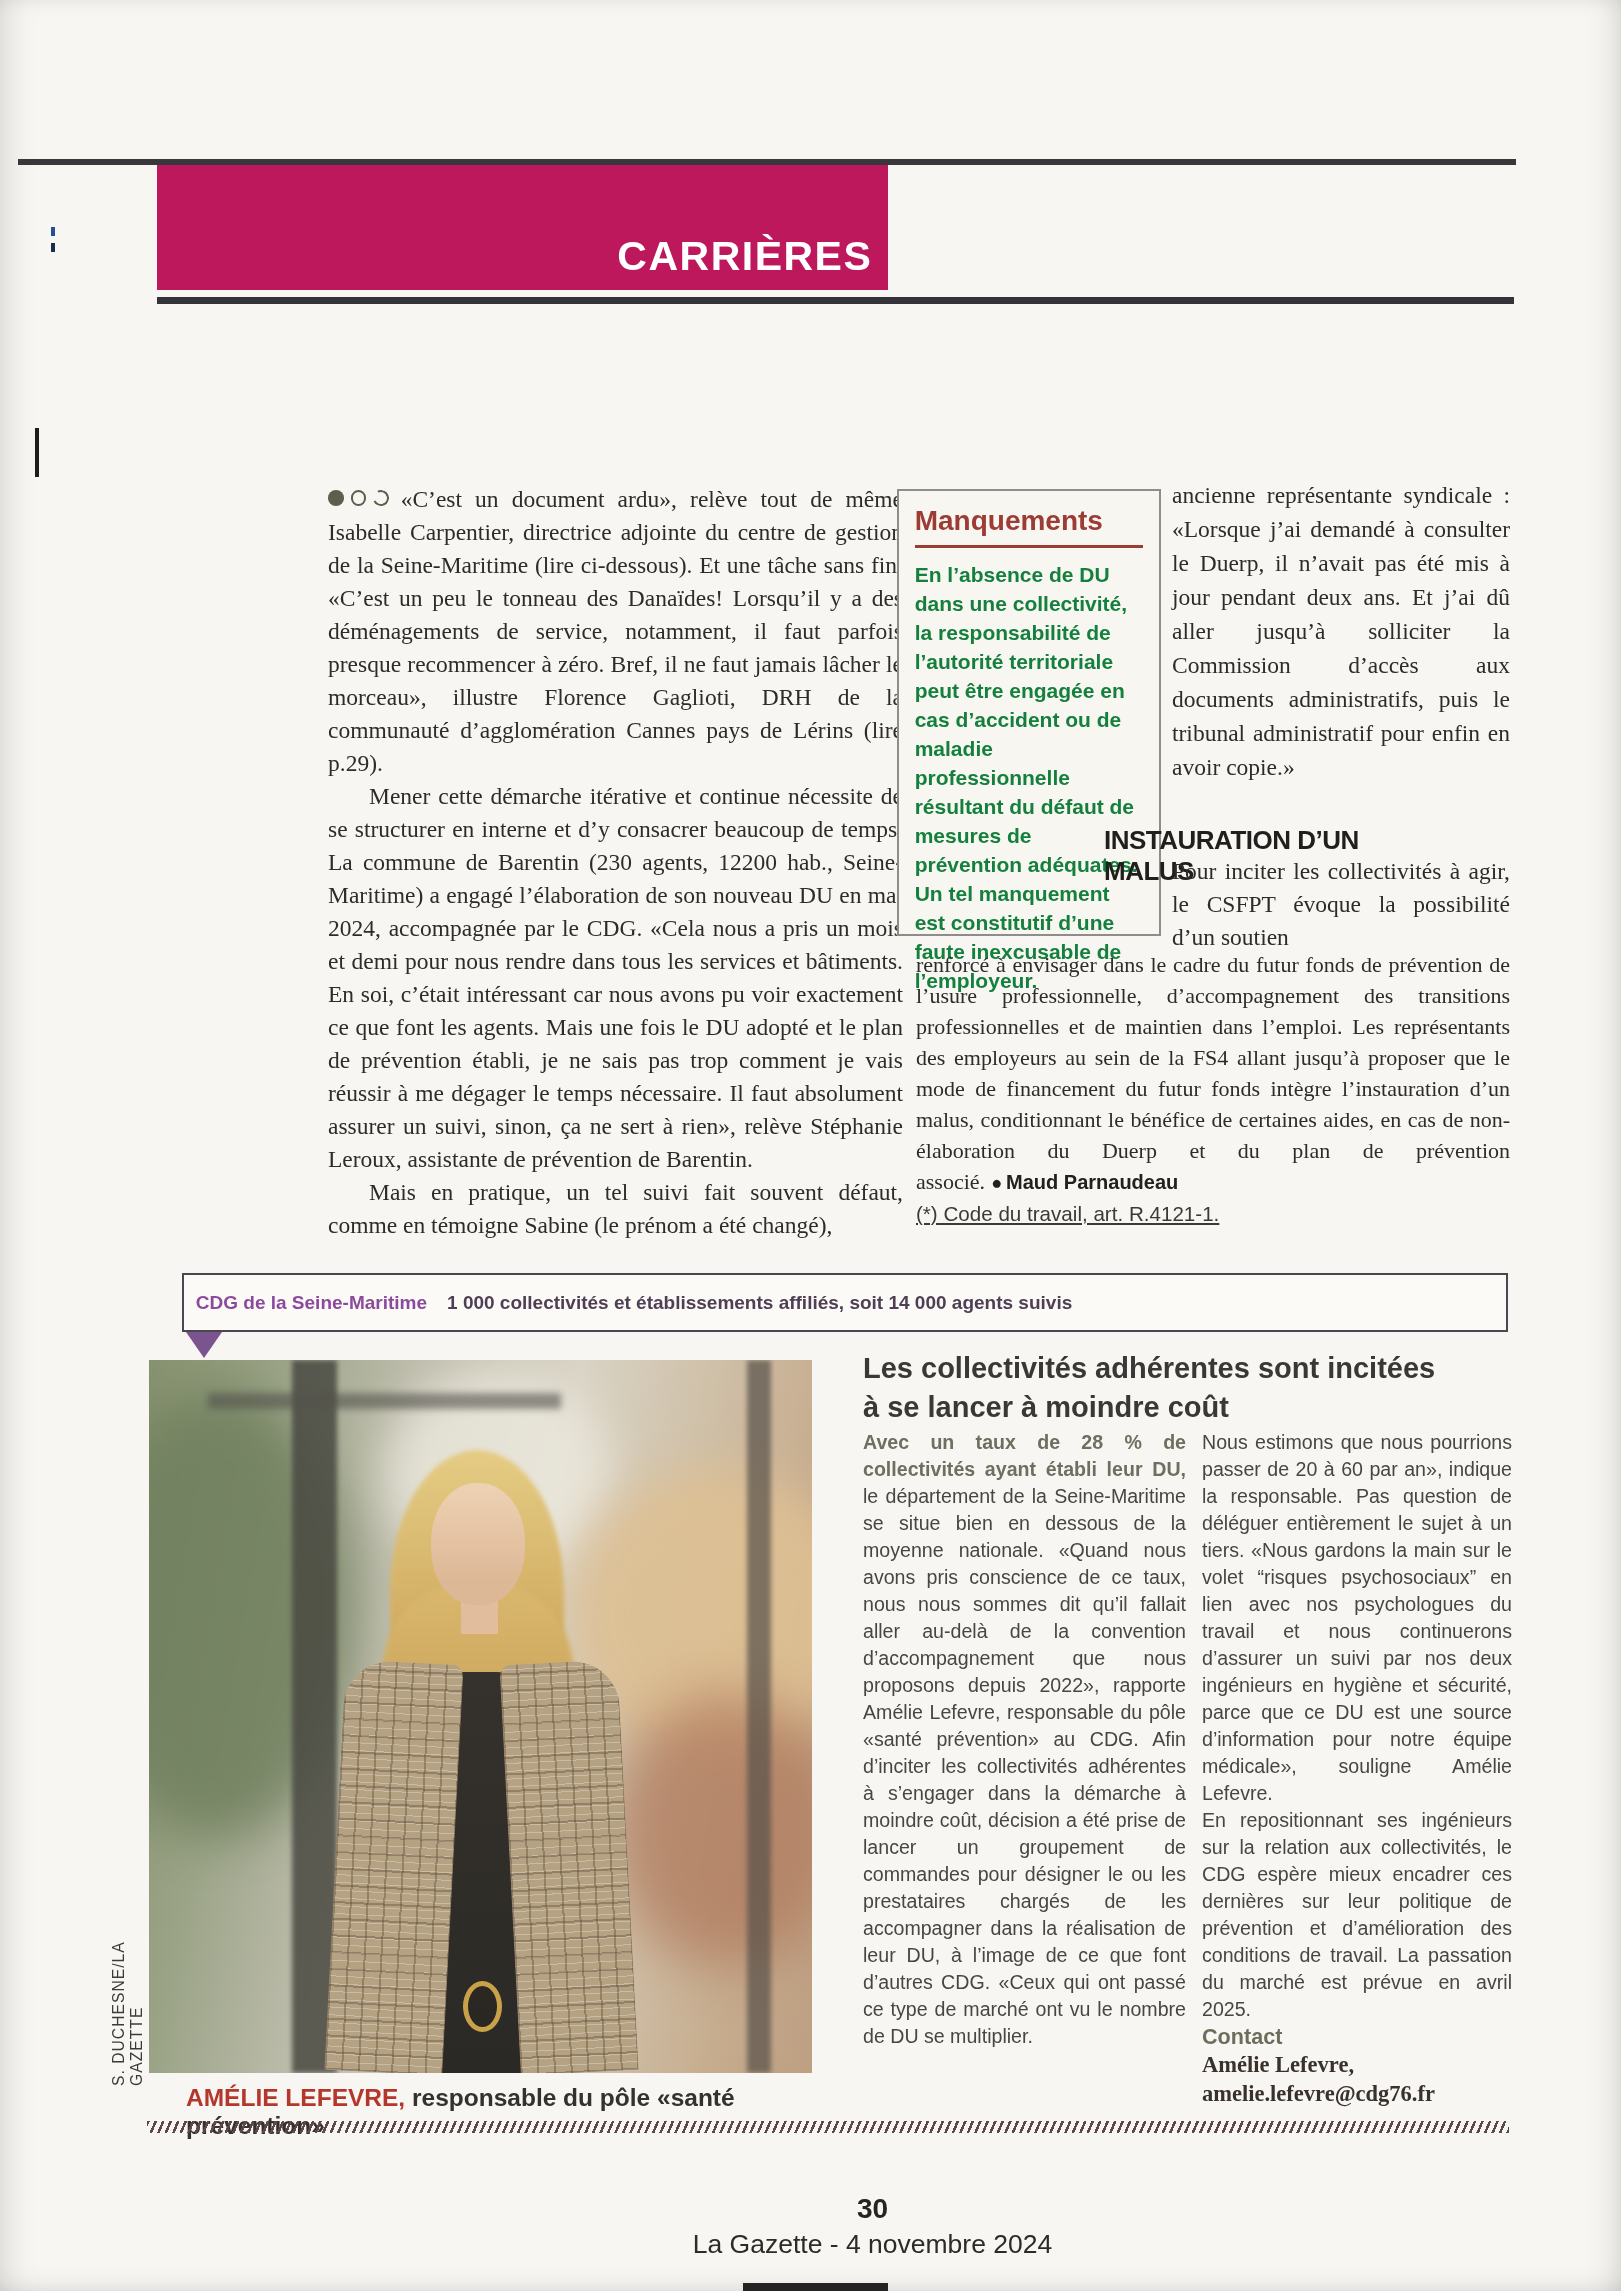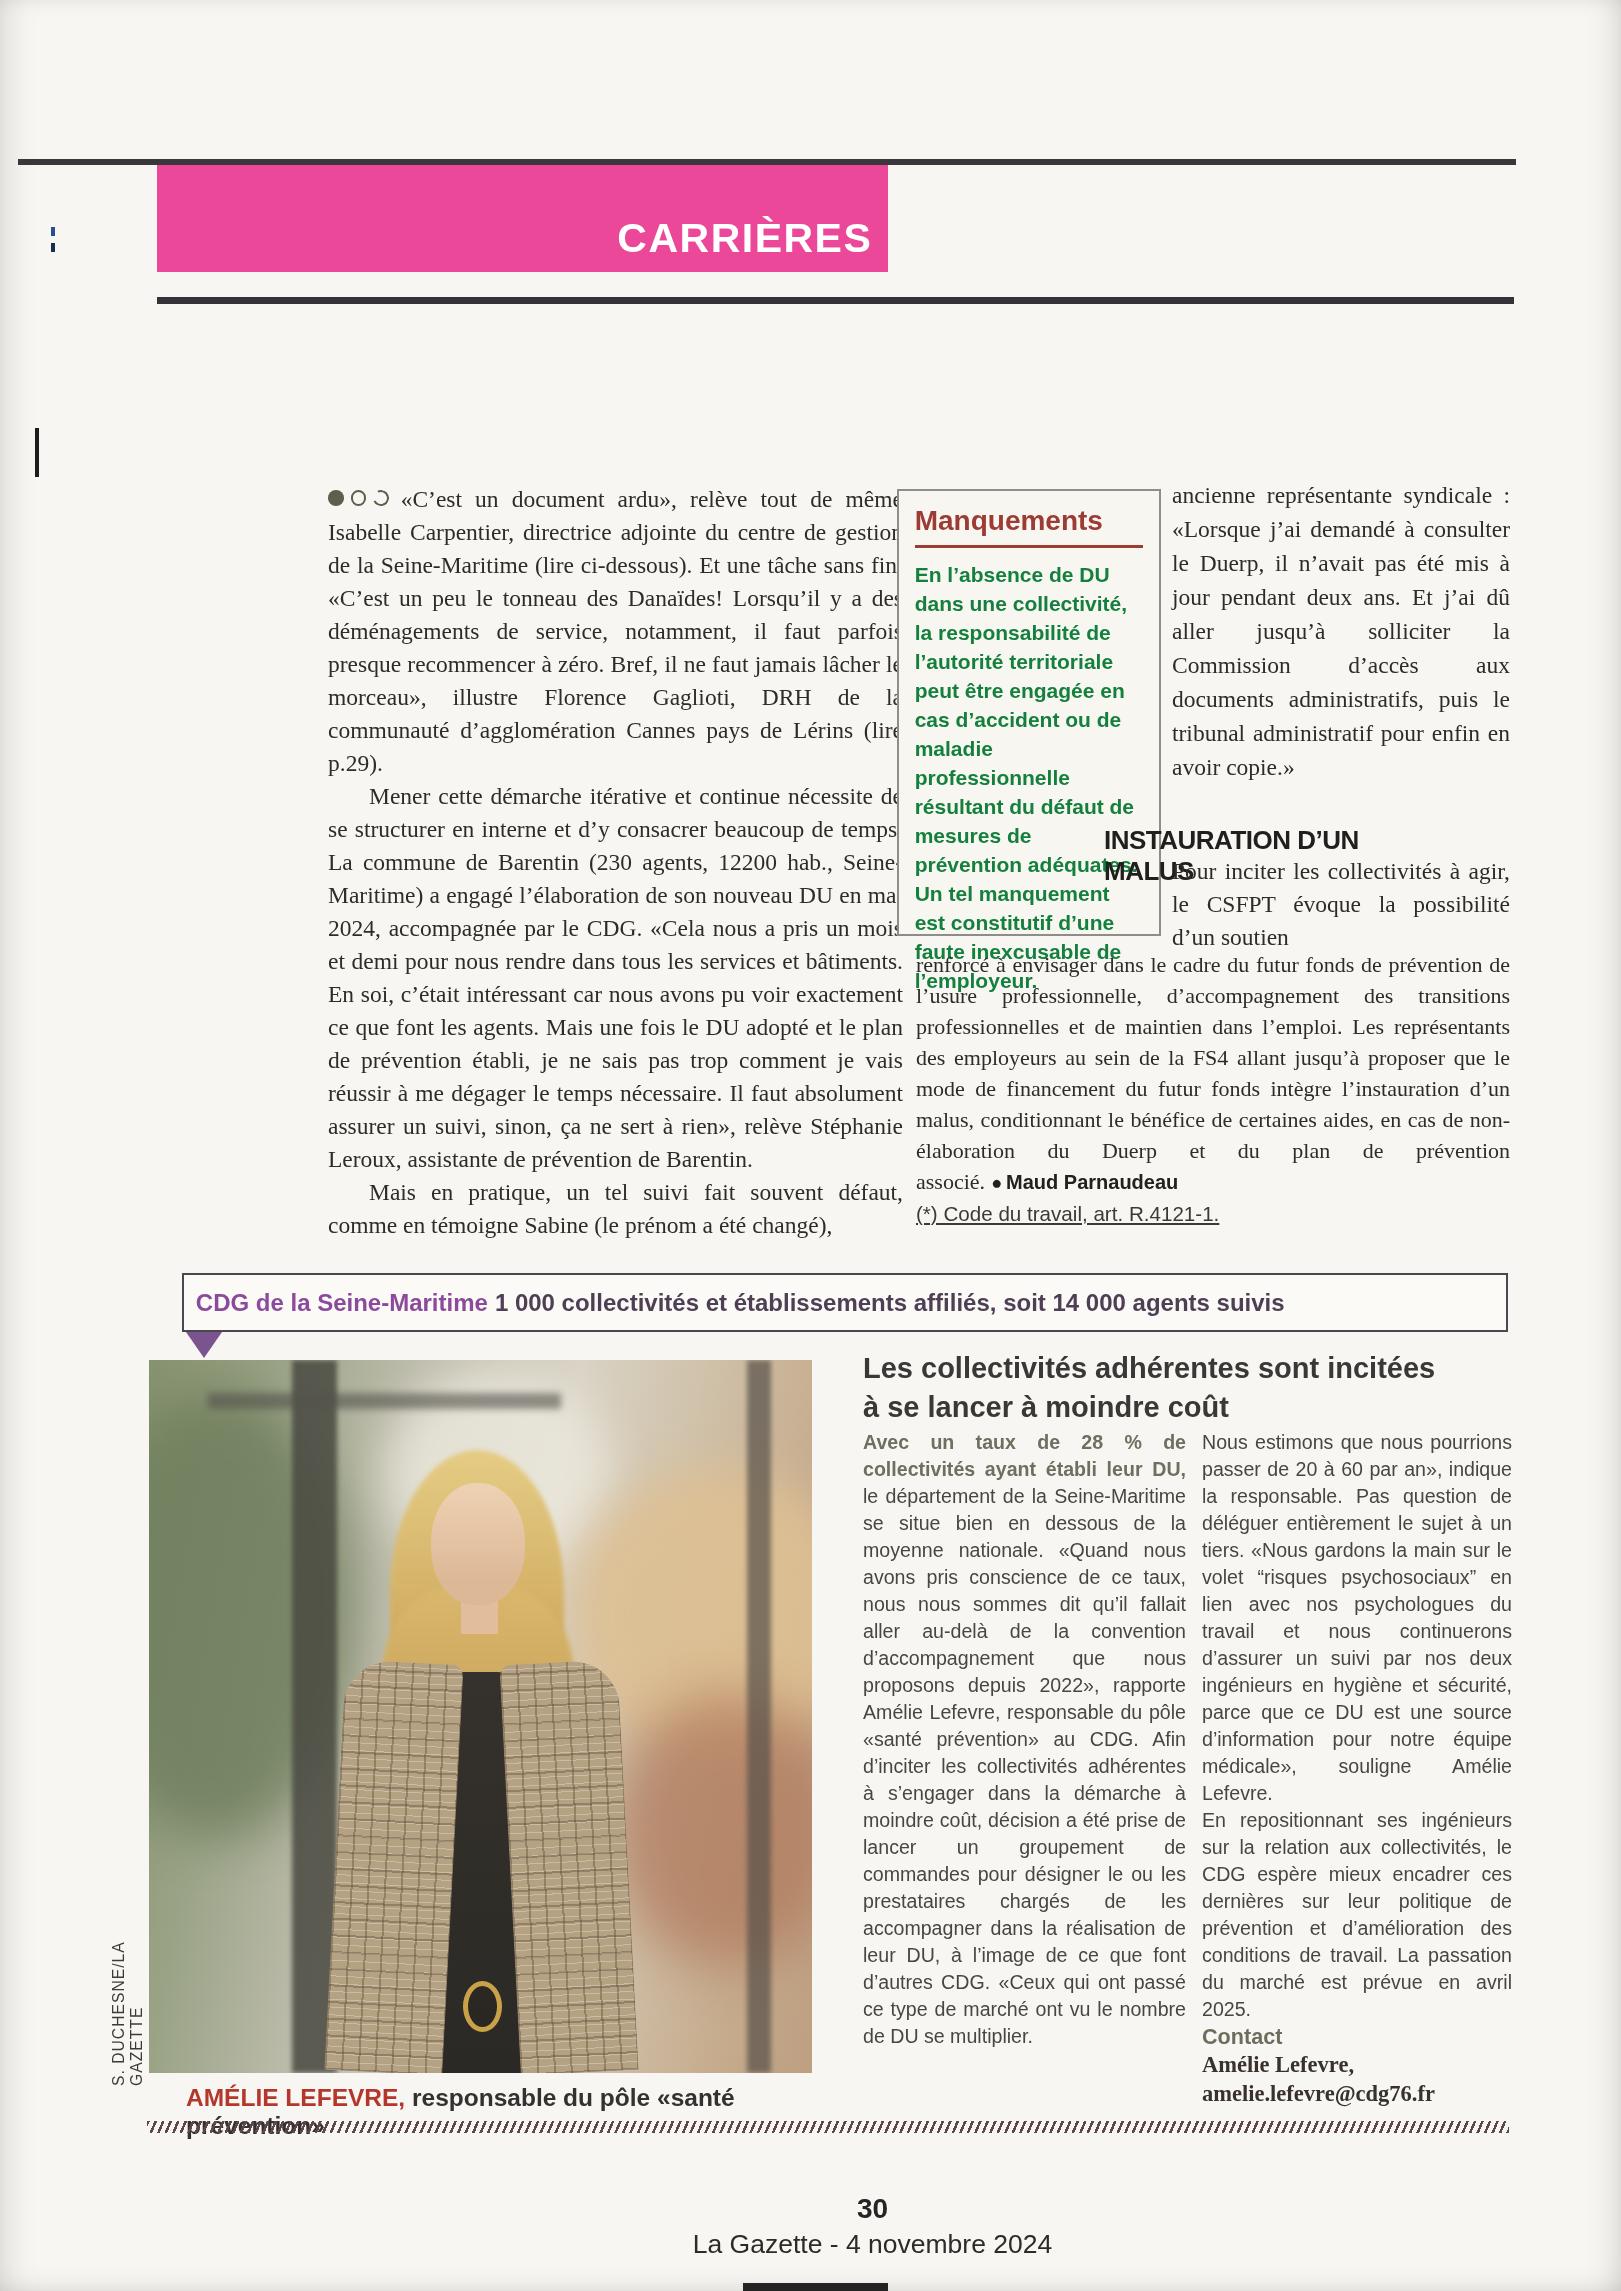--- a/index.html
+++ b/index.html
@@ -5,21 +5,21 @@
   html,body{margin:0;padding:0;background:#d8d6d2;}
   .page{
     position:relative;width:1621px;height:2292px;margin:0 auto;
     background:#f7f6f2;overflow:hidden;
     box-shadow:inset 27.4px 0 39px -29px rgba(0,0,0,.18), inset -25.5px 0 37px -29px rgba(0,0,0,.22), inset 0 -23.5px 33px -27.4px rgba(0,0,0,.16), inset 0 19.6px 29px -27.4px rgba(0,0,0,.10);
     font-family:"Liberation Serif", serif;color:#2e2c29;
   }
   .abs{position:absolute;}
   
   .rule-top{left:17.6px;top:159px;width:1498px;height:5.9px;background:#39373c;}
-  .purple-band{left:157px;top:165px;width:731px;height:107px;background:#ec4899;display:flex;align-items:flex-end;justify-content:flex-end;padding:0 15.7px 9.8px 0;box-sizing:border-box;}
+  .purple-band{left:157px;top:165px;width:731px;height:125px;background:#be185d;display:flex;align-items:flex-end;justify-content:flex-end;padding:0 15.7px 9.8px 0;box-sizing:border-box;}
   .section-label{font-family:"Liberation Sans",sans-serif;font-weight:bold;font-size:41px;color:#ffffff;letter-spacing:1.5px;}
   .rule-band-bottom{left:157px;top:297px;width:1357px;height:6.9px;background:#35333a;}
   
   .art-vline{left:35px;top:428px;width:3.9px;height:49px;background:#1d1d1d;}
   .art-dash1{left:51px;top:227px;width:3.9px;height:8.8px;background:#27508f;}
   .art-dash2{left:51px;top:243px;width:3.9px;height:8.8px;background:#1c2c50;}
   .art-bottom{left:743px;top:2283px;width:145px;height:8.8px;background:#232323;}
   
   .serif-col p{margin:0;text-align:justify;}
   .col1{left:304px;top:483px;width:575px;font-size:23.5px;line-height:33px;margin-left:24px;}
@@ -34,21 +34,21 @@
   .manq-rule{width:100%;height:2.9px;background:#9d3c35;margin:8.8px 0 11.8px 0;}
   .manq-body{font-family:"Liberation Sans",sans-serif;font-weight:bold;font-size:21px;line-height:29px;color:#15803d;margin:0;}
   .col3{left:1172px;top:478px;width:338px;font-size:23.5px;line-height:34px;}
   .malus-h{left:1104px;top:825px;width:343px;font-family:"Liberation Sans",sans-serif;font-weight:bold;font-size:26px;letter-spacing:-0.5px;color:#201f1d;}
   .col3b{left:1172px;top:855px;width:338px;font-size:23.5px;line-height:33px;}
   .widep{left:916px;top:949px;width:594px;font-size:22px;line-height:31px;}
   .byline{font-family:"Liberation Sans",sans-serif;font-weight:bold;font-size:20px;color:#22211f;white-space:nowrap;}
   .byline-dot{color:#22211f;font-size:18.6px;margin:0 3.9px 0 5.9px;}
   .footnote{margin-top:7.8px;font-family:"Liberation Sans",sans-serif;font-size:20.6px;color:#3b3a37;text-align:left;text-decoration:underline;}
   
-  .banner{left:182px;top:1273px;width:1326px;height:59px;border:2.9px solid #4c4650;background:#fbfaf7;box-sizing:border-box;display:flex;align-items:center;padding-left:11.8px;gap:7px;font-family:"Liberation Sans",sans-serif;font-weight:bold;font-size:24px;}
+  .banner{left:182px;top:1273px;width:1326px;height:59px;border:2.9px solid #4c4650;background:#fbfaf7;box-sizing:border-box;display:flex;align-items:center;padding-left:11.8px;gap:20px;font-family:"Liberation Sans",sans-serif;font-weight:bold;font-size:19px;}
   .banner-title{color:#8b4a9c;}
   .banner-sub{color:#4e3f54;}
   .banner-pointer{left:186px;top:1332px;width:0;height:0;border-left:18.6px solid transparent;border-right:18.6px solid transparent;border-top:26.5px solid #7b548f;}
   
   .photo{left:149px;top:1360px;width:663px;height:713px;overflow:hidden;background:linear-gradient(100deg,#87926f 0%,#9aa386 16%,#bdbcab 34%,#d9d3c5 55%,#cfc0a8 72%,#c6ab8d 88%,#bd9f82 100%);}
   .ph{position:absolute;}
   .blob1{left:-69px;top:29px;width:274px;height:451px;background:#6d7d5b;border-radius:50%;filter:blur(25.5px);opacity:.8;}
   .blob2{left:421px;top:108px;width:294px;height:294px;background:#dec093;border-radius:50%;filter:blur(23.5px);opacity:.9;}
   .blob3{left:461px;top:333px;width:235px;height:274px;background:#b07a5d;border-radius:50%;filter:blur(27.4px);opacity:.75;}
   .blob4{left:235px;top:9.8px;width:225px;height:206px;background:#ecead e0;background:#ece9de;border-radius:50%;filter:blur(21.6px);opacity:.8;}

